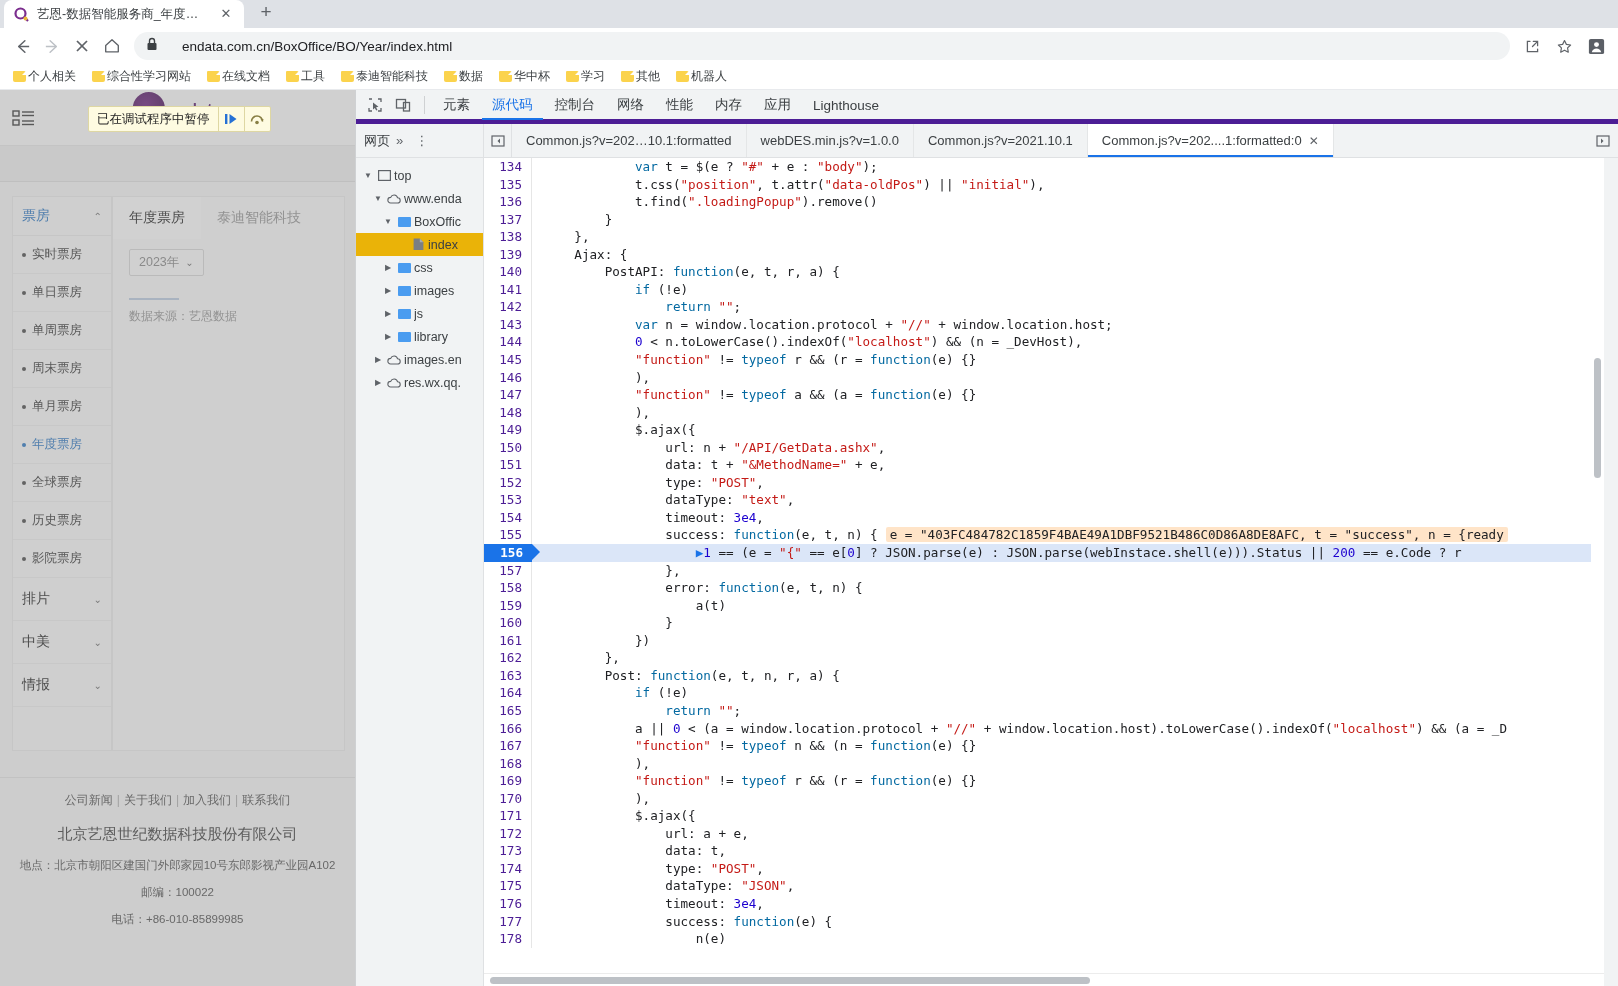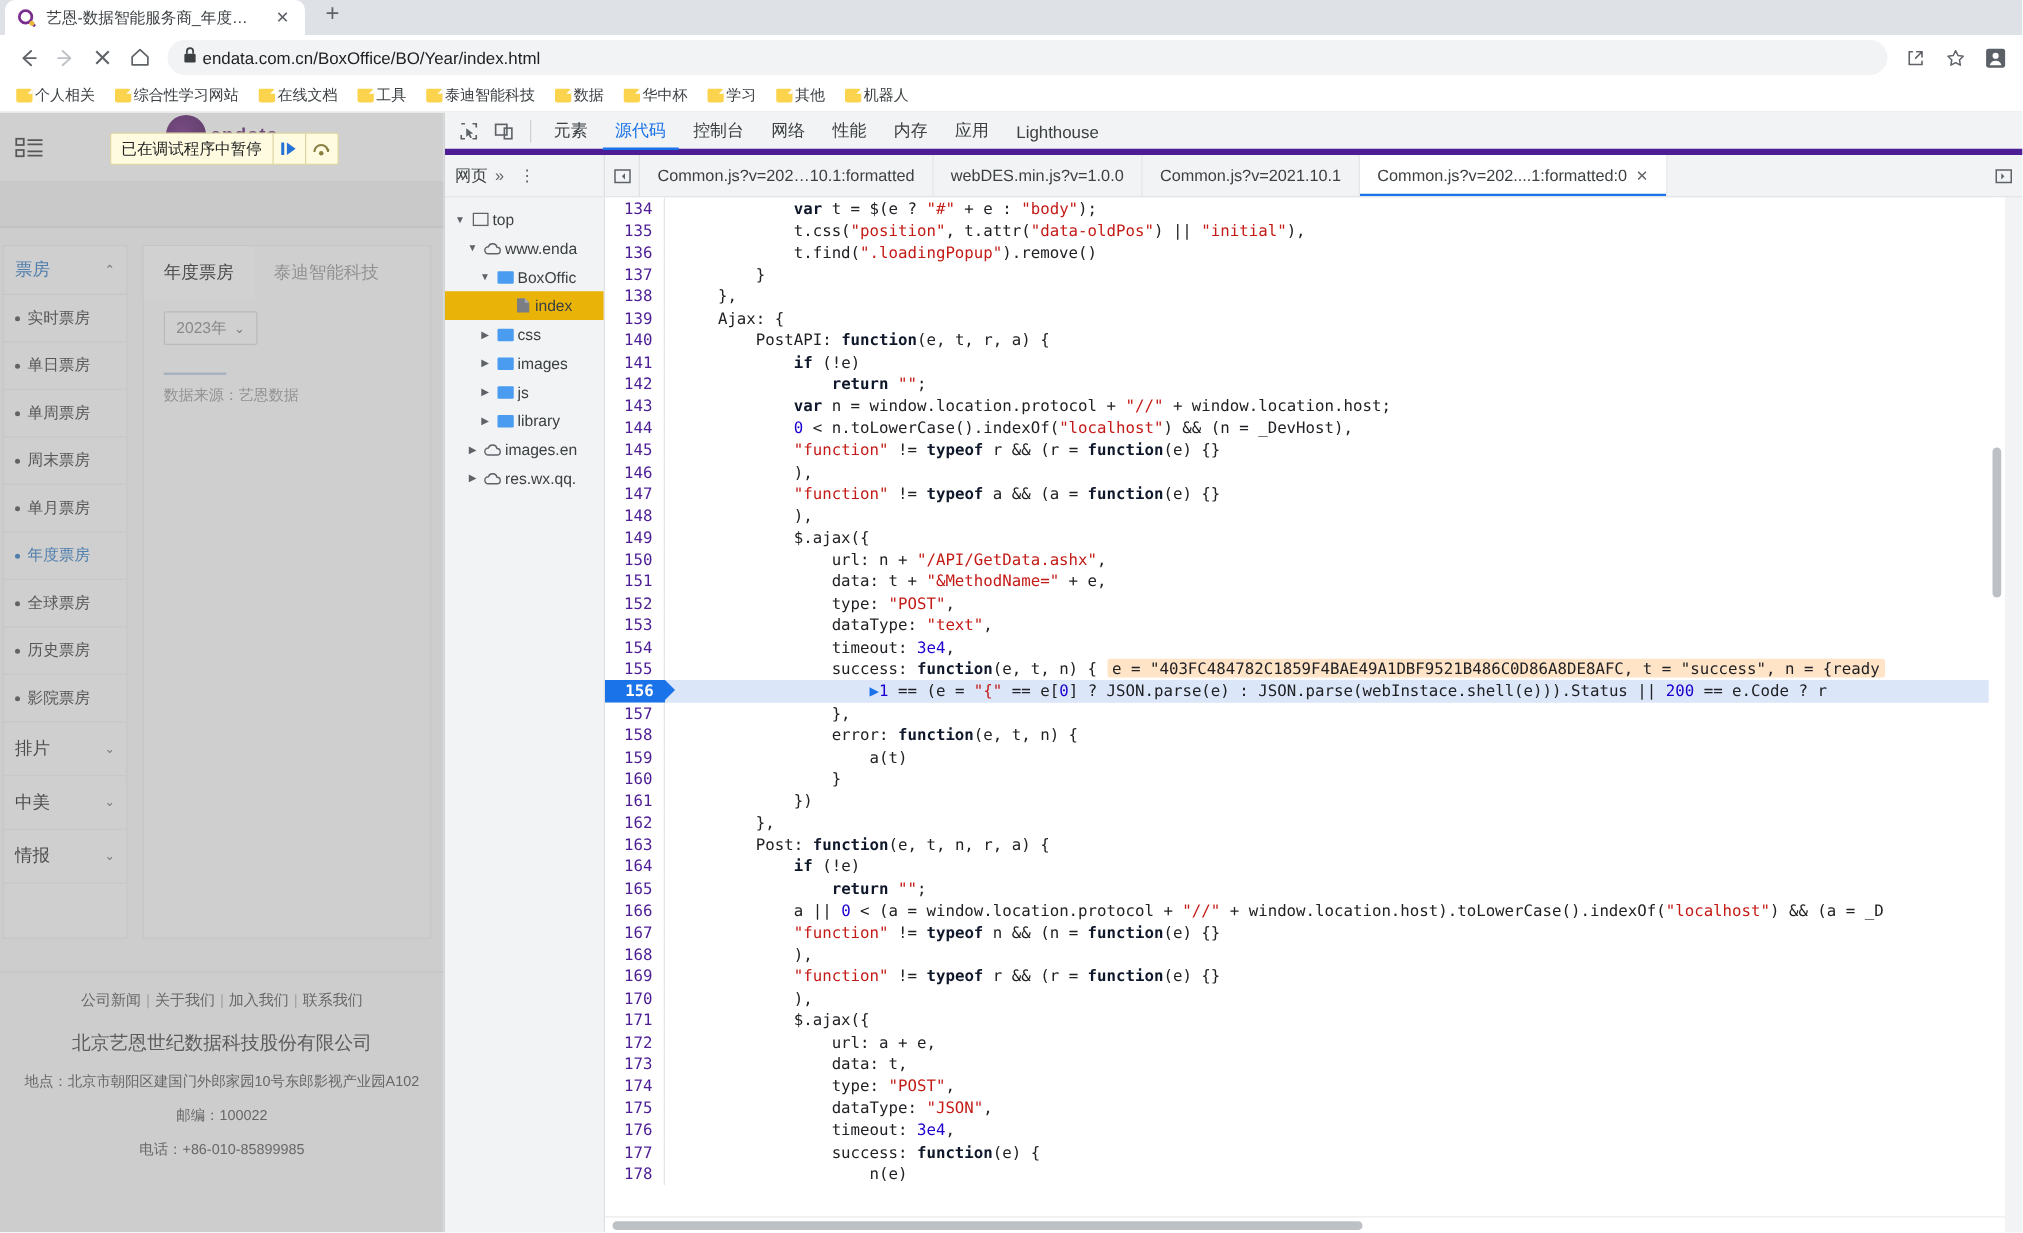--- a/index.html
+++ b/index.html
@@ -35,21 +35,21 @@
 
   .toolbar {
     height:36px; background:#fff; display:flex; align-items:center;
     gap:2px; padding:0 8px; flex:0 0 36px;
   }
   .navbtn { width:28px; height:28px; display:flex; align-items:center; justify-content:center;
             color:#5f6368; border-radius:50%; }
   .navbtn.dim { color:#bdc1c6; }
   .omnibox {
     flex:1; height:28px; background:#f1f3f4; border-radius:14px;
-    display:flex; align-items:center; gap:4px; padding:0 12px; margin:0 6px;
+    display:flex; align-items:center; gap:24px; padding:0 12px; margin:0 6px;
   }
   .omnibox .url { font-size:13.5px; color:#202124; white-space:nowrap; }
   .tb-right { display:flex; align-items:center; gap:4px; }
 
   .bookmarks {
     height:26px; background:#fff; display:flex; align-items:center;
     gap:2px; padding:0 6px; flex:0 0 26px; border-bottom:1px solid #e8eaed;
   }
   .bm { display:flex; align-items:center; gap:2px; padding:2px 7px; border-radius:4px; }
   .bm-label { font-size:12px; color:#3c4043; white-space:nowrap; }
@@ -90,21 +90,21 @@
     position:absolute; z-index:40; left:88px; top:16px;
     background:#fffbdd; border:1px solid #e0d79a;
     display:flex; align-items:center; height:26px; border-radius:2px;
   }
   .pause-text { font-size:12.5px; color:#222; padding:0 8px; white-space:nowrap; }
   .pause-btn { width:26px; height:24px; display:flex; align-items:center; justify-content:center;
                border-left:1px solid #e0d79a; }
 
   .navbar-strip { height:36px; background:#eaeaea; border-bottom:1px solid #dcdcdc; }
 
-  .page-body { display:flex; padding:14px 10px 0 2px; gap:12px; }
+  .page-body { display:flex; padding:14px 10px 0 12px; }
   .side-menu { width:100px; flex:0 0 100px; background:#f3f3f3; border:1px solid #e6e6e6; }
   .sm-head {
     display:flex; align-items:center; justify-content:space-between;
     padding:10px 9px; font-size:14px; color:#2f7fd0; border-bottom:1px solid #e6e6e6;
   }
   .sm-item {
     display:flex; align-items:center; gap:6px; padding:10px 9px;
     font-size:12.5px; color:#444; border-bottom:1px solid #e9e9e9;
   }
   .sm-item .dot { width:4px; height:4px; border-radius:50%; background:#555; flex:0 0 4px; }
@@ -200,21 +200,21 @@
                      position:relative; }
   .ln-row.exec .ln:after {
     content:""; position:absolute; right:-8px; top:0;
     border-style:solid; border-width:8.8px 0 8.8px 8px;
     border-color:transparent transparent transparent #1a73e8;
   }
   .ln-row.exec .lc { background:#dbe6f8; }
   .ln-row.exec { background:#dbe6f8; }
 
   
-  .kw  { color:#0f172a;font-weight:bold; }      
+  .kw  { color:#0369a1; }      
   .str { color:#c41a16; }      
   .num { color:#1c00cf; }
 
   .inline-val {
     background:#ffe4c8; color:#202124; padding:0 4px; margin-left:8px;
     border-radius:2px; font-family:"DejaVu Sans Mono","Liberation Mono",monospace;
   }
   .bp-arrow { color:#1a73e8; }
 
   .hscroll {

